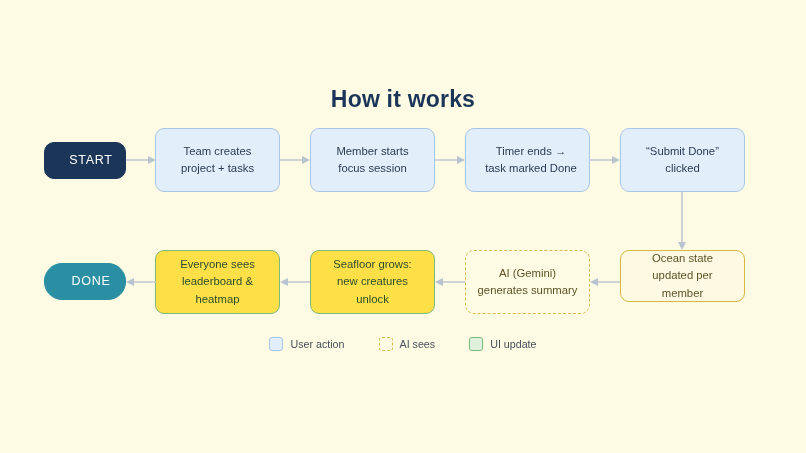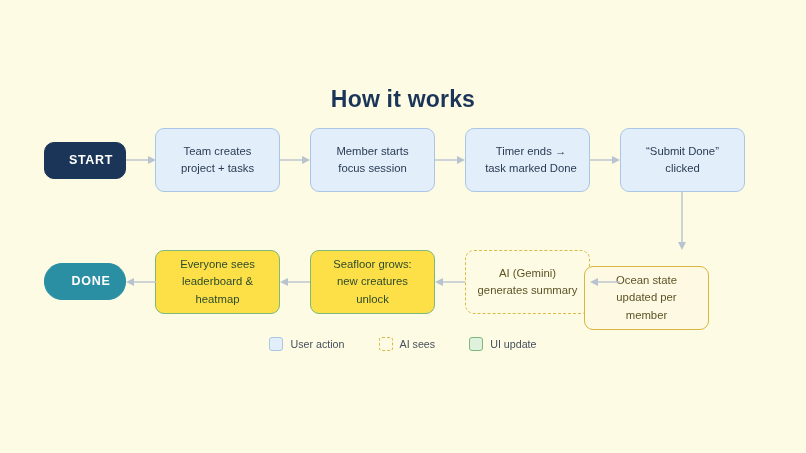--- a/index.html
+++ b/index.html
@@ -47,21 +47,21 @@
   }
 
   .node .node-text {
     display: block;
     white-space: pre-line;
   }
 
   
   .node.terminal {
     border-radius: 10px;
-    font-weight: bold;
+    font-weight: normal;
     font-size: 12.5px;
     letter-spacing: 0.7px;
     color: #ffffff;
     padding-left: 20px;
   }
   .node.start {
     background: #1b3558;
     border: 1px solid #1b3558;
   }
   .node.done {
@@ -184,21 +184,21 @@
     <span class="node-text">Seafloor grows:
 new creatures
 unlock</span>
   </div>
 
   <div class="node dashed" style="left:465px; top:250px; width:125px; height:64px;">
     <span class="node-text">AI (Gemini)
 generates summary</span>
   </div>
 
-  <div class="node amber" style="left:584px; top:250px; width:125px; height:64px;margin-top:16px;">
+  <div class="node amber" style="left:620px; top:250px; width:125px; height:52px;">
     <span class="node-text">Ocean state
 updated per
 member</span>
   </div>
 
   <svg class="conn" style="left:126px; top:150px; width:30px; height:20px;" viewBox="0 0 30 20">
     <line x1="0" y1="10" x2="22" y2="10"></line>
     <polygon points="22,6 30,10 22,14"></polygon>
   </svg>
 

